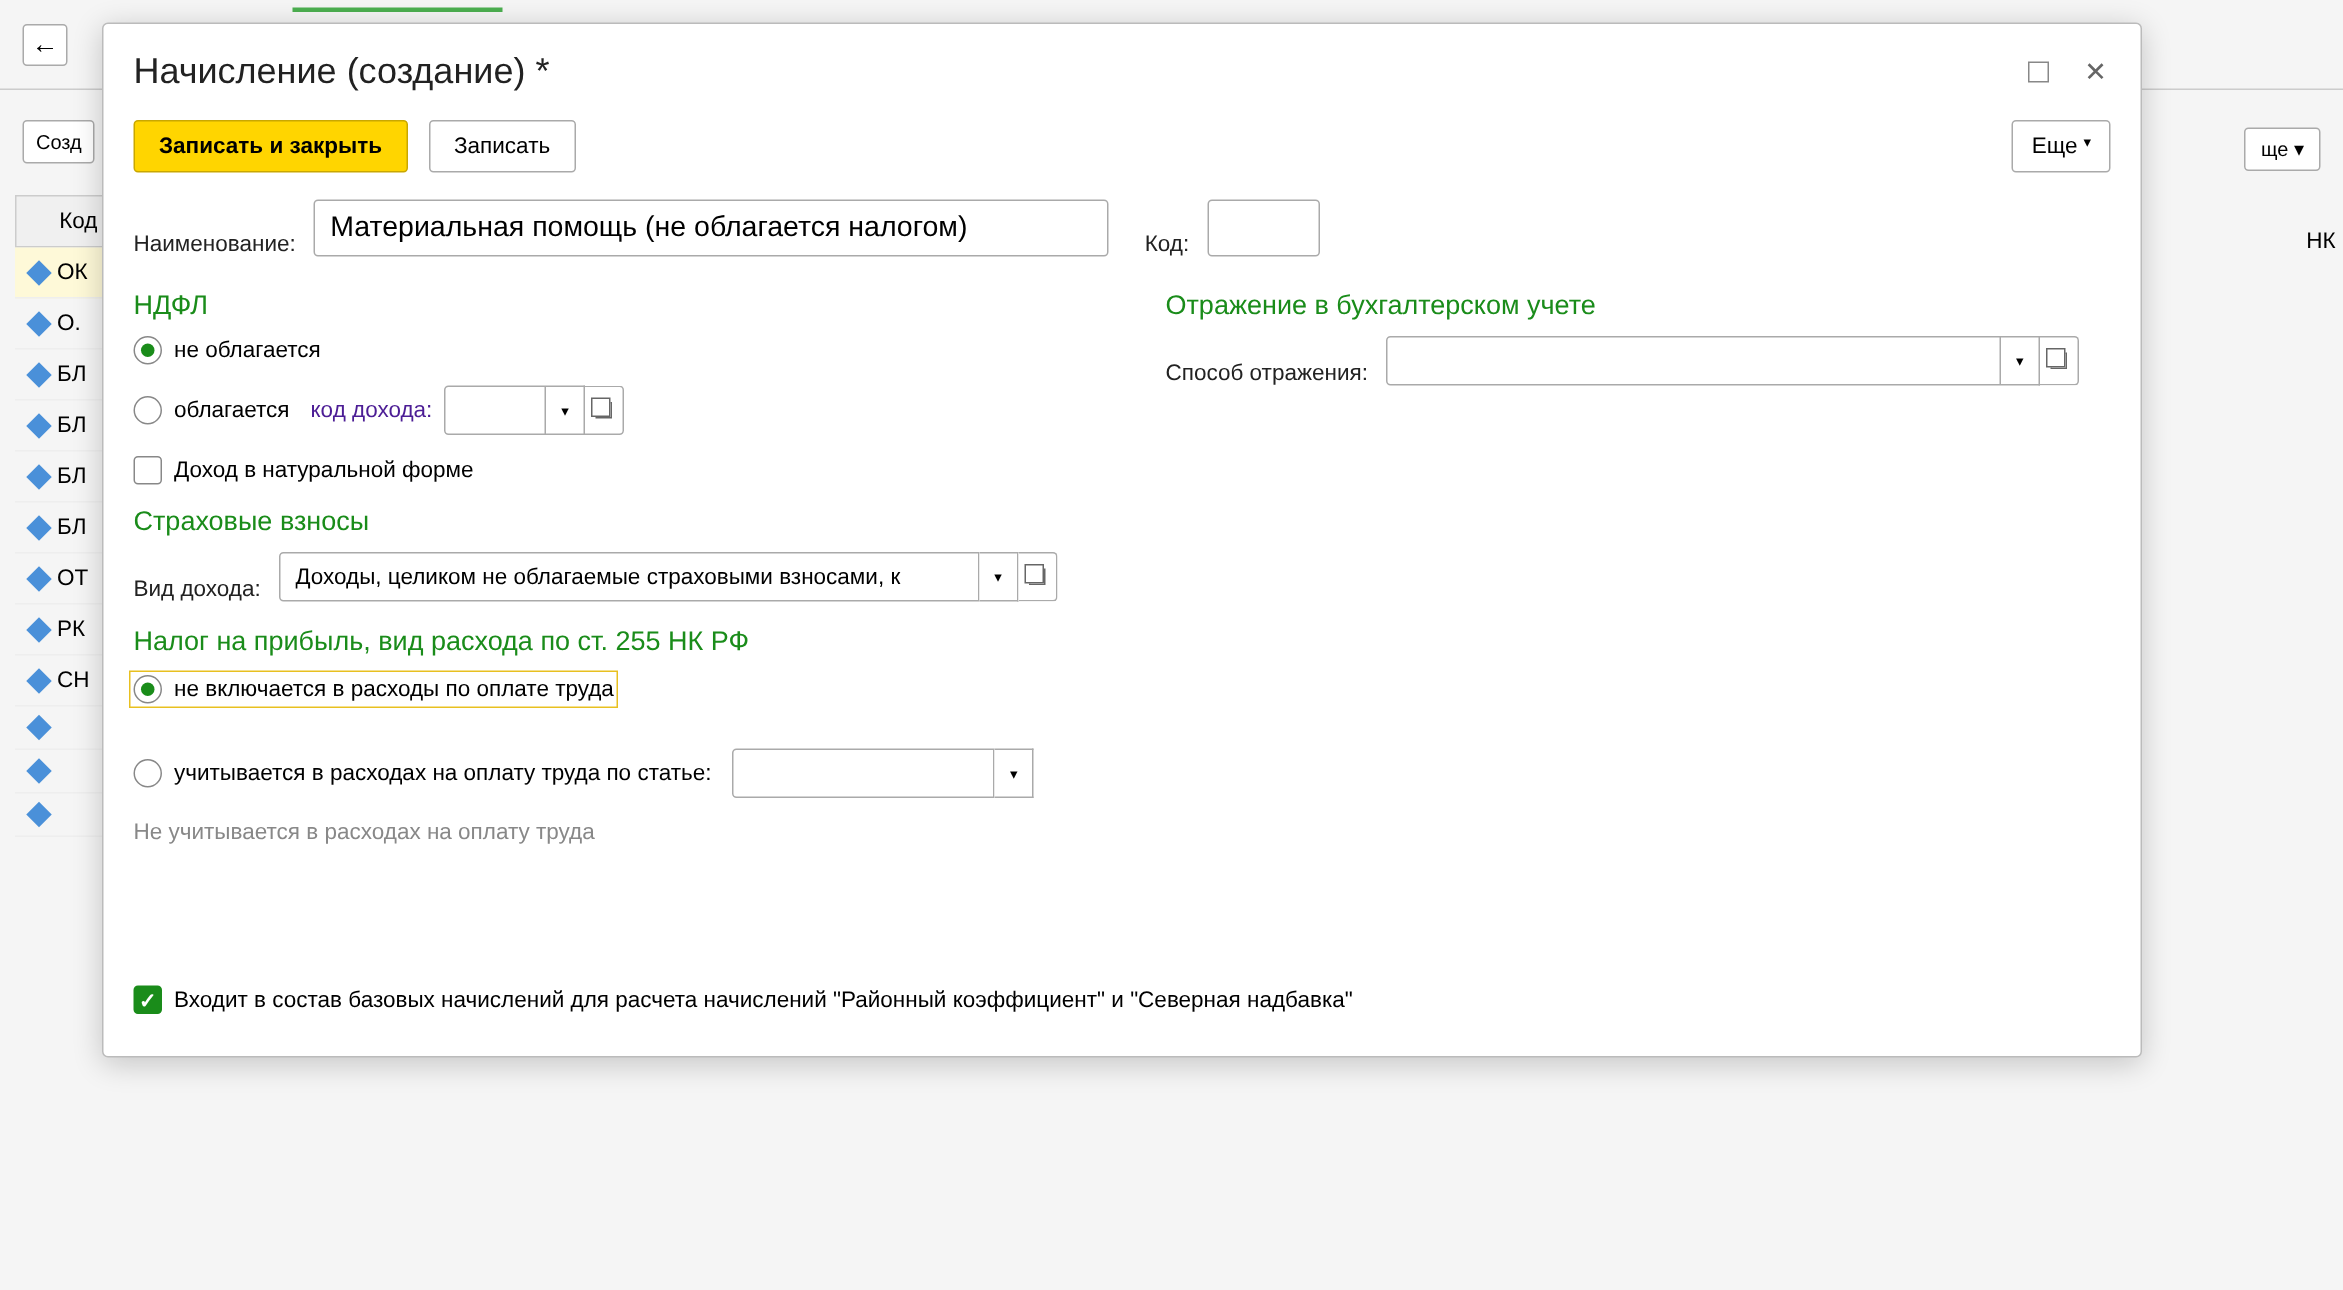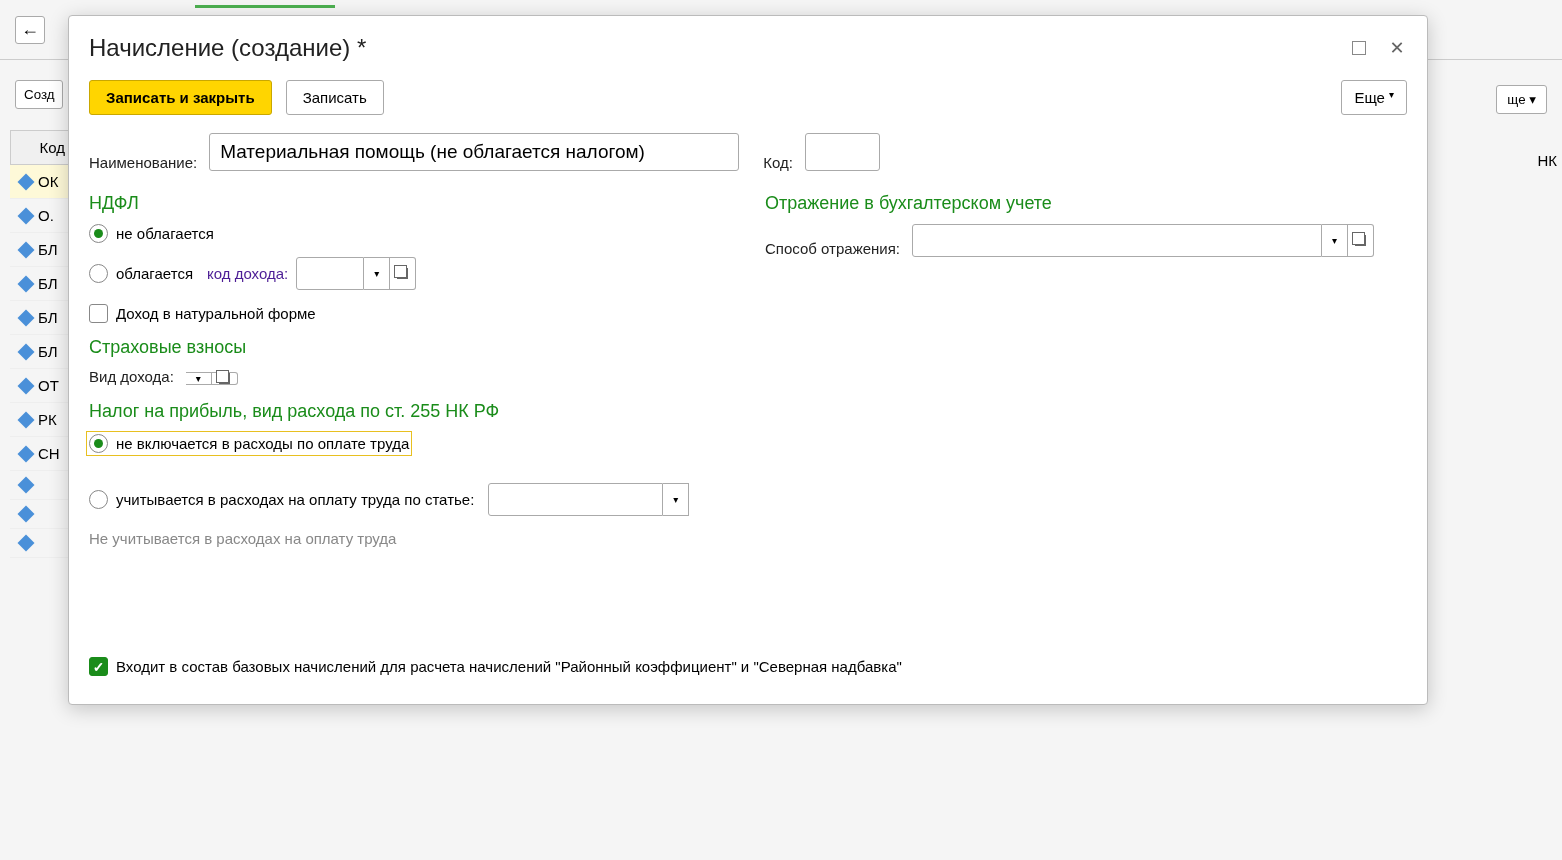--- a/index.html
+++ b/index.html
@@ -38,21 +38,21 @@
 .btn-more::after { content: "▾"; font-size: 10px; }
 
 .modal-body { flex: 1; padding: 4px 20px 20px 20px; overflow: auto; position: relative; }
 
 .form-row { display: flex; align-items: flex-end; gap: 12px; margin-bottom: 16px; }
 .form-label { font-size: 15px; color: #222; }
 .text-input { border: 1px solid #aaa; border-radius: 3px; padding: 7px 10px; font-size: 19px; }
 .name-input { width: 530px; }
 .code-input { width: 75px; }
 
-.two-col { display: flex; gap: 36px; }
+.two-col { display: flex; gap: 48px; }
 .col-left { flex: 0 0 640px; }
 .col-right { flex: 1; }
 
 .section-header { color: #1a8c1a; font-size: 18px; font-weight: normal; margin: 6px 0 10px 0; }
 
 .radio-row { display: flex; align-items: center; gap: 8px; margin-bottom: 14px; }
 .radio { width: 19px; height: 19px; border: 1.5px solid #888; border-radius: 50%; background: #fff; display: flex; align-items: center; justify-content: center; cursor: pointer; flex-shrink: 0; }
 .radio.checked::after { content: ""; width: 9px; height: 9px; background: #1a8c1a; border-radius: 50%; }
 .radio-row.highlighted { outline: 1px solid #e8c020; padding: 2px; margin-left: -2px; display: inline-flex; }
 .radio-label { font-size: 15px; }
@@ -200,20 +200,21 @@
 
         <div class="checkbox-row">
           <span class="checkbox"></span>
           <span class="radio-label">Доход в натуральной форме</span>
         </div>
 
         <h3 class="section-header">Страховые взносы</h3>
         <div class="form-row">
           <span class="form-label">Вид дохода:</span>
           <span class="select-field">
+            <input class="select-input med" value="Доходы, целиком не облагаемые страховыми взносами, к" style="">
             <span class="select-dd">▾</span>
             <span class="select-open">
                 <span class="open-icon"></span>
               </span>
           </span>
         </div>
 
         <h3 class="section-header">Налог на прибыль, вид расхода по ст. 255 НК РФ</h3>
 
         <div style="margin-bottom:14px">

